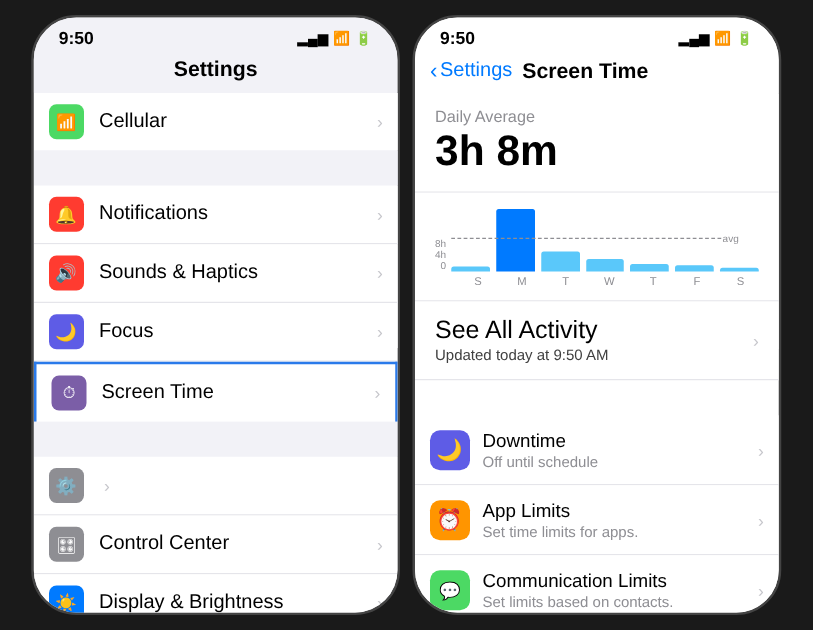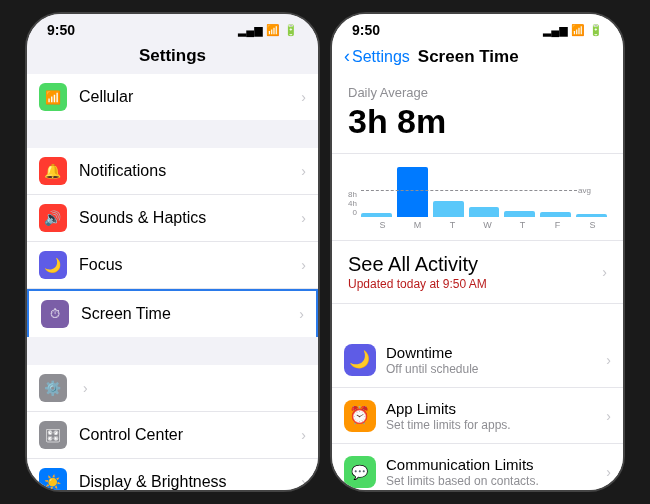--- a/index.html
+++ b/index.html
@@ -220,21 +220,21 @@
       padding: 12px 16px;
       border-bottom: 0.5px solid #e5e5ea;
     }
     .see-all-left {}
     .see-all-title {
       font-size: 20px;
       color: #000;
     }
     .see-all-sub {
       font-size: 12px;
-      color: #b91c1c;
+      color: #404040;
       margin-top: 1px;
     }
 
     
     .st-section {
       margin-top: 28px;
     }
     .st-list-item {
       display: flex;
       align-items: center;

